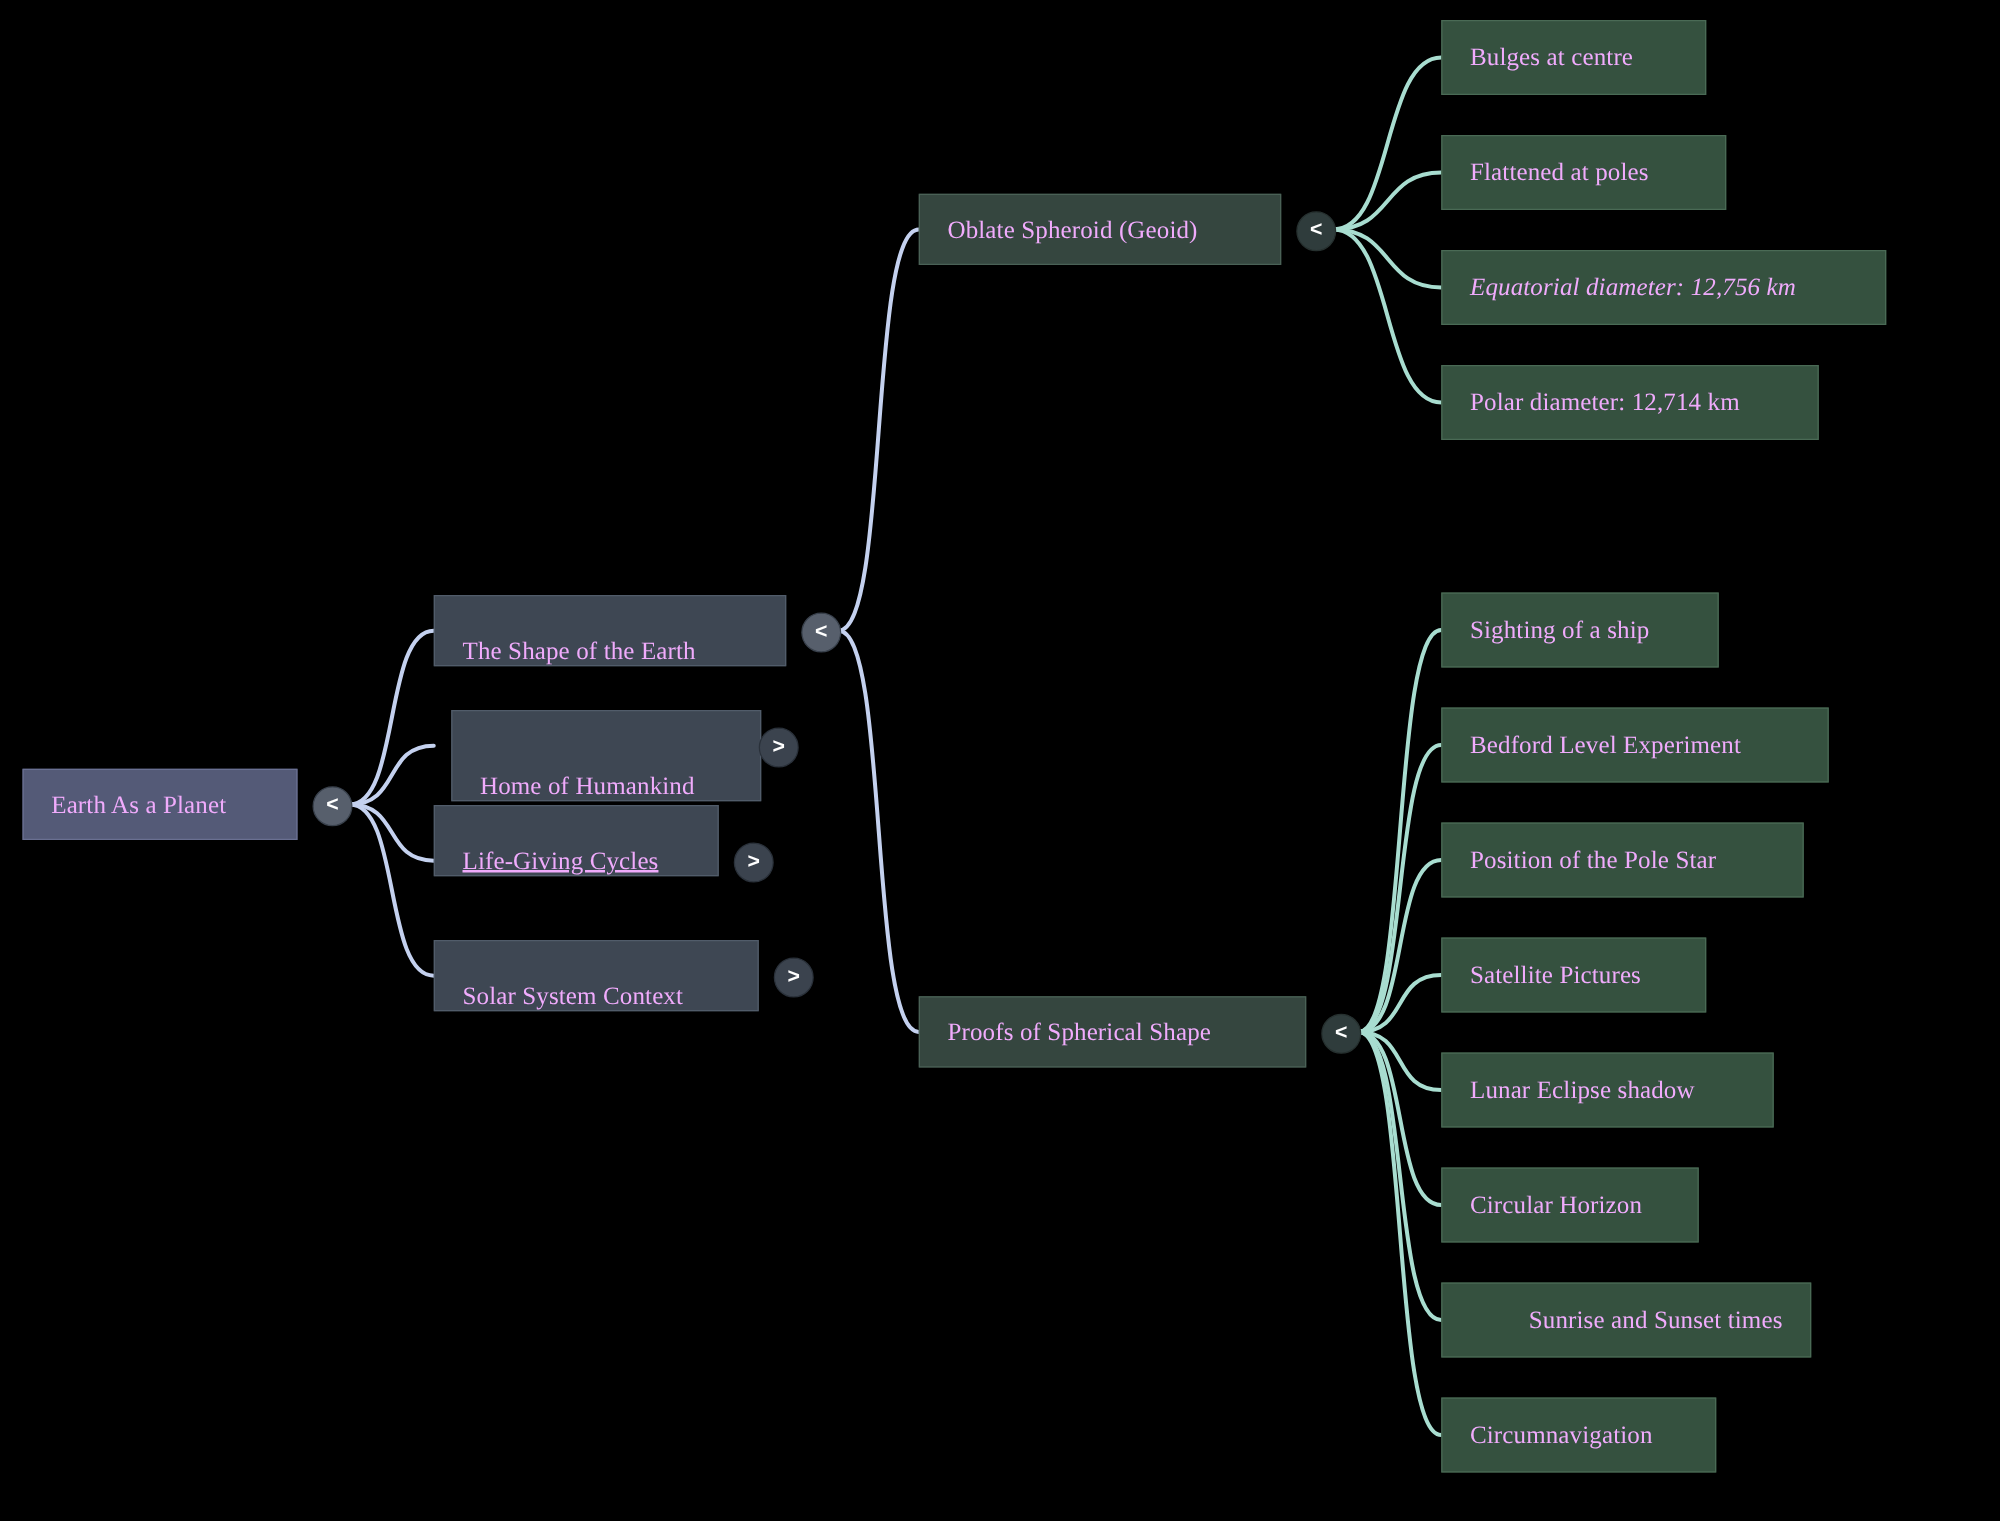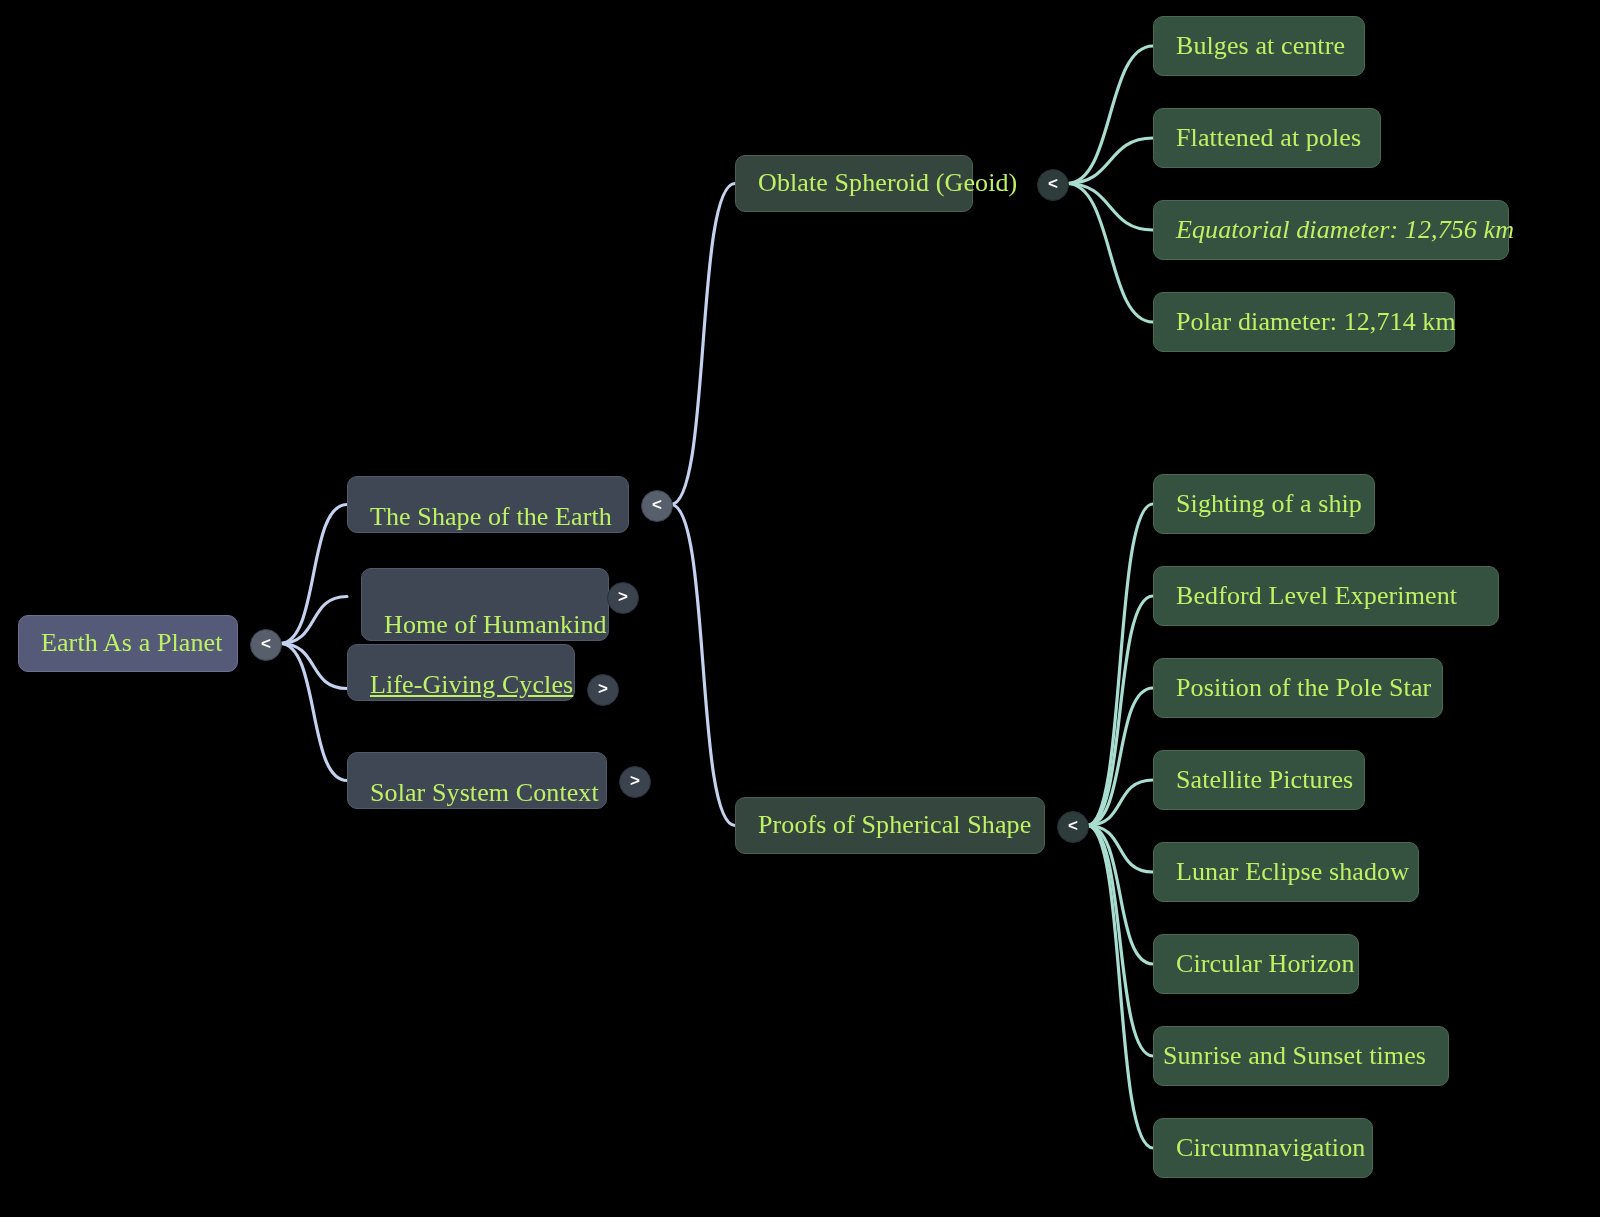--- a/index.html
+++ b/index.html
@@ -21,23 +21,23 @@
     top: 0;
     width: 1600px;
     height: 1217px;
     pointer-events: none;
   }
   .node {
     position: absolute;
     box-sizing: border-box;
     display: flex;
     align-items: center;
-    border-radius: 10px;
-    color: #bef264;
-    font-size: 26px;
+    border-radius: 0;
+    color: #f0abfc;
+    font-size: 20px;
     line-height: 1.1;
     padding: 0 22px;
     white-space: nowrap;
     letter-spacing: 0.1px;
   }
   .node-root {
     background: #545a77;
     border: 1px solid #6a7092;
   }
   .node-l1 {
@@ -131,21 +131,21 @@
       </div>
       <div class="toggle toggle-dark" style="left: 587px; top: 673.5px;">
         <span>&gt;</span>
       </div>
       <div class="node node-l1" style="left: 347px; top: 752px; width: 260px; height: 57px;">
         <span>Solar System Context</span>
       </div>
       <div class="toggle toggle-dark" style="left: 619px; top: 765.5px;">
         <span>&gt;</span>
       </div>
-      <div class="node node-l2" style="left: 735px; top: 155px; width: 238px; height: 57px;">
+      <div class="node node-l2" style="left: 735px; top: 155px; width: 290px; height: 57px;">
         <span>Oblate Spheroid (Geoid)</span>
       </div>
       <div class="toggle toggle-green" style="left: 1037px; top: 168.5px;">
         <span>&lt;</span>
       </div>
       <div class="node node-l2" style="left: 735px; top: 797px; width: 310px; height: 57px;">
         <span>Proofs of Spherical Shape</span>
       </div>
       <div class="toggle toggle-green" style="left: 1057px; top: 810.5px;">
         <span>&lt;</span>
@@ -158,21 +158,21 @@
       </div>
       <div class="node node-leaf" style="left: 1153px; top: 200px; width: 356px; height: 60px; font-style: italic;">
         <span>Equatorial diameter: 12,756 km</span>
       </div>
       <div class="node node-leaf" style="left: 1153px; top: 292px; width: 302px; height: 60px;">
         <span>Polar diameter: 12,714 km</span>
       </div>
       <div class="node node-leaf" style="left: 1153px; top: 474px; width: 222px; height: 60px;">
         <span>Sighting of a ship</span>
       </div>
-      <div class="node node-leaf" style="left: 1153px; top: 566px; width: 346px; height: 60px;">
+      <div class="node node-leaf" style="left: 1153px; top: 566px; width: 310px; height: 60px;">
         <span>Bedford Level Experiment</span>
       </div>
       <div class="node node-leaf" style="left: 1153px; top: 658px; width: 290px; height: 60px;">
         <span>Position of the Pole Star</span>
       </div>
       <div class="node node-leaf" style="left: 1153px; top: 750px; width: 212px; height: 60px;">
         <span>Satellite Pictures</span>
       </div>
       <div class="node node-leaf" style="left: 1153px; top: 842px; width: 266px; height: 60px;">
         <span>Lunar Eclipse shadow</span>

